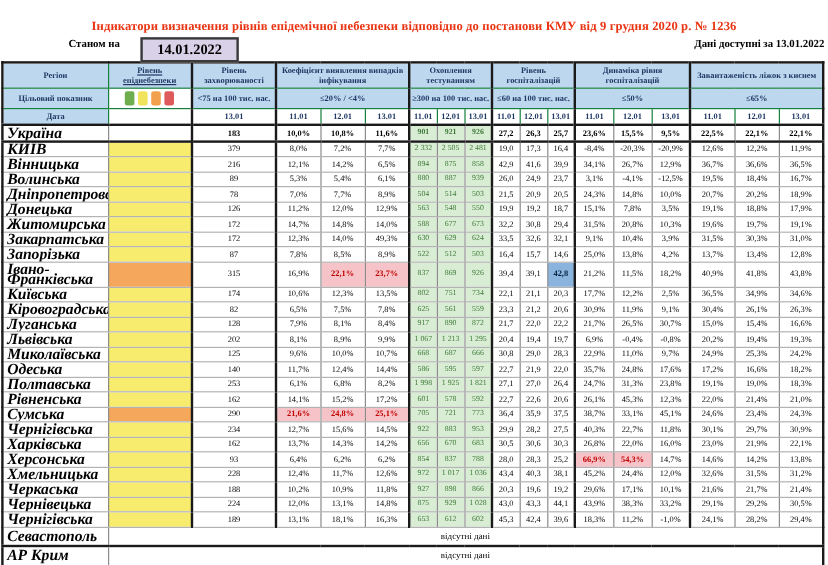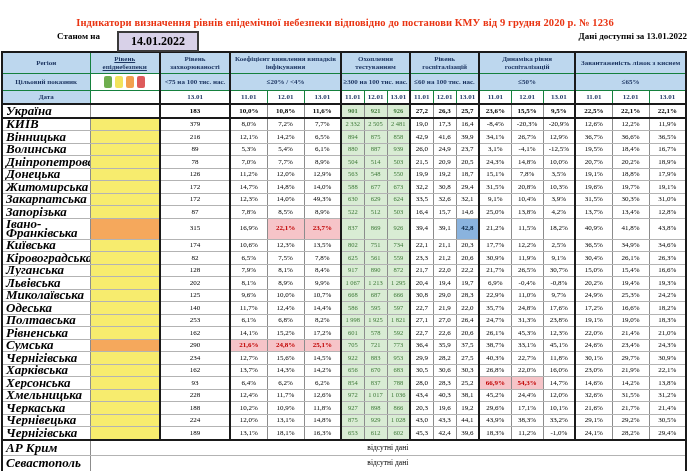--- a/index.html
+++ b/index.html
@@ -625,23 +625,23 @@
           <td class="num gs">45,3</td>
           <td class="num">42,4</td>
           <td class="num">39,6</td>
           <td class="num gs">18,3%</td>
           <td class="num">11,2%</td>
           <td class="num">-1,0%</td>
           <td class="num gs">24,1%</td>
           <td class="num">28,2%</td>
           <td class="num">29,4%</td>
         </tr>
+        <tr class="nodata-row">
+          <td class="region-cell">Севастополь</td>
+          <td class="nodata-cell" colspan="17">відсутні дані</td>
+        </tr>
         <tr class="nodata-row nodata-first">
           <td class="region-cell">АР Крим</td>
-          <td class="nodata-cell" colspan="17">відсутні дані</td>
-        </tr>
-        <tr class="nodata-row">
-          <td class="region-cell">Севастополь</td>
           <td class="nodata-cell" colspan="17">відсутні дані</td>
         </tr>
       </tbody>
   </table>
 </div>
 
 </body></html>

